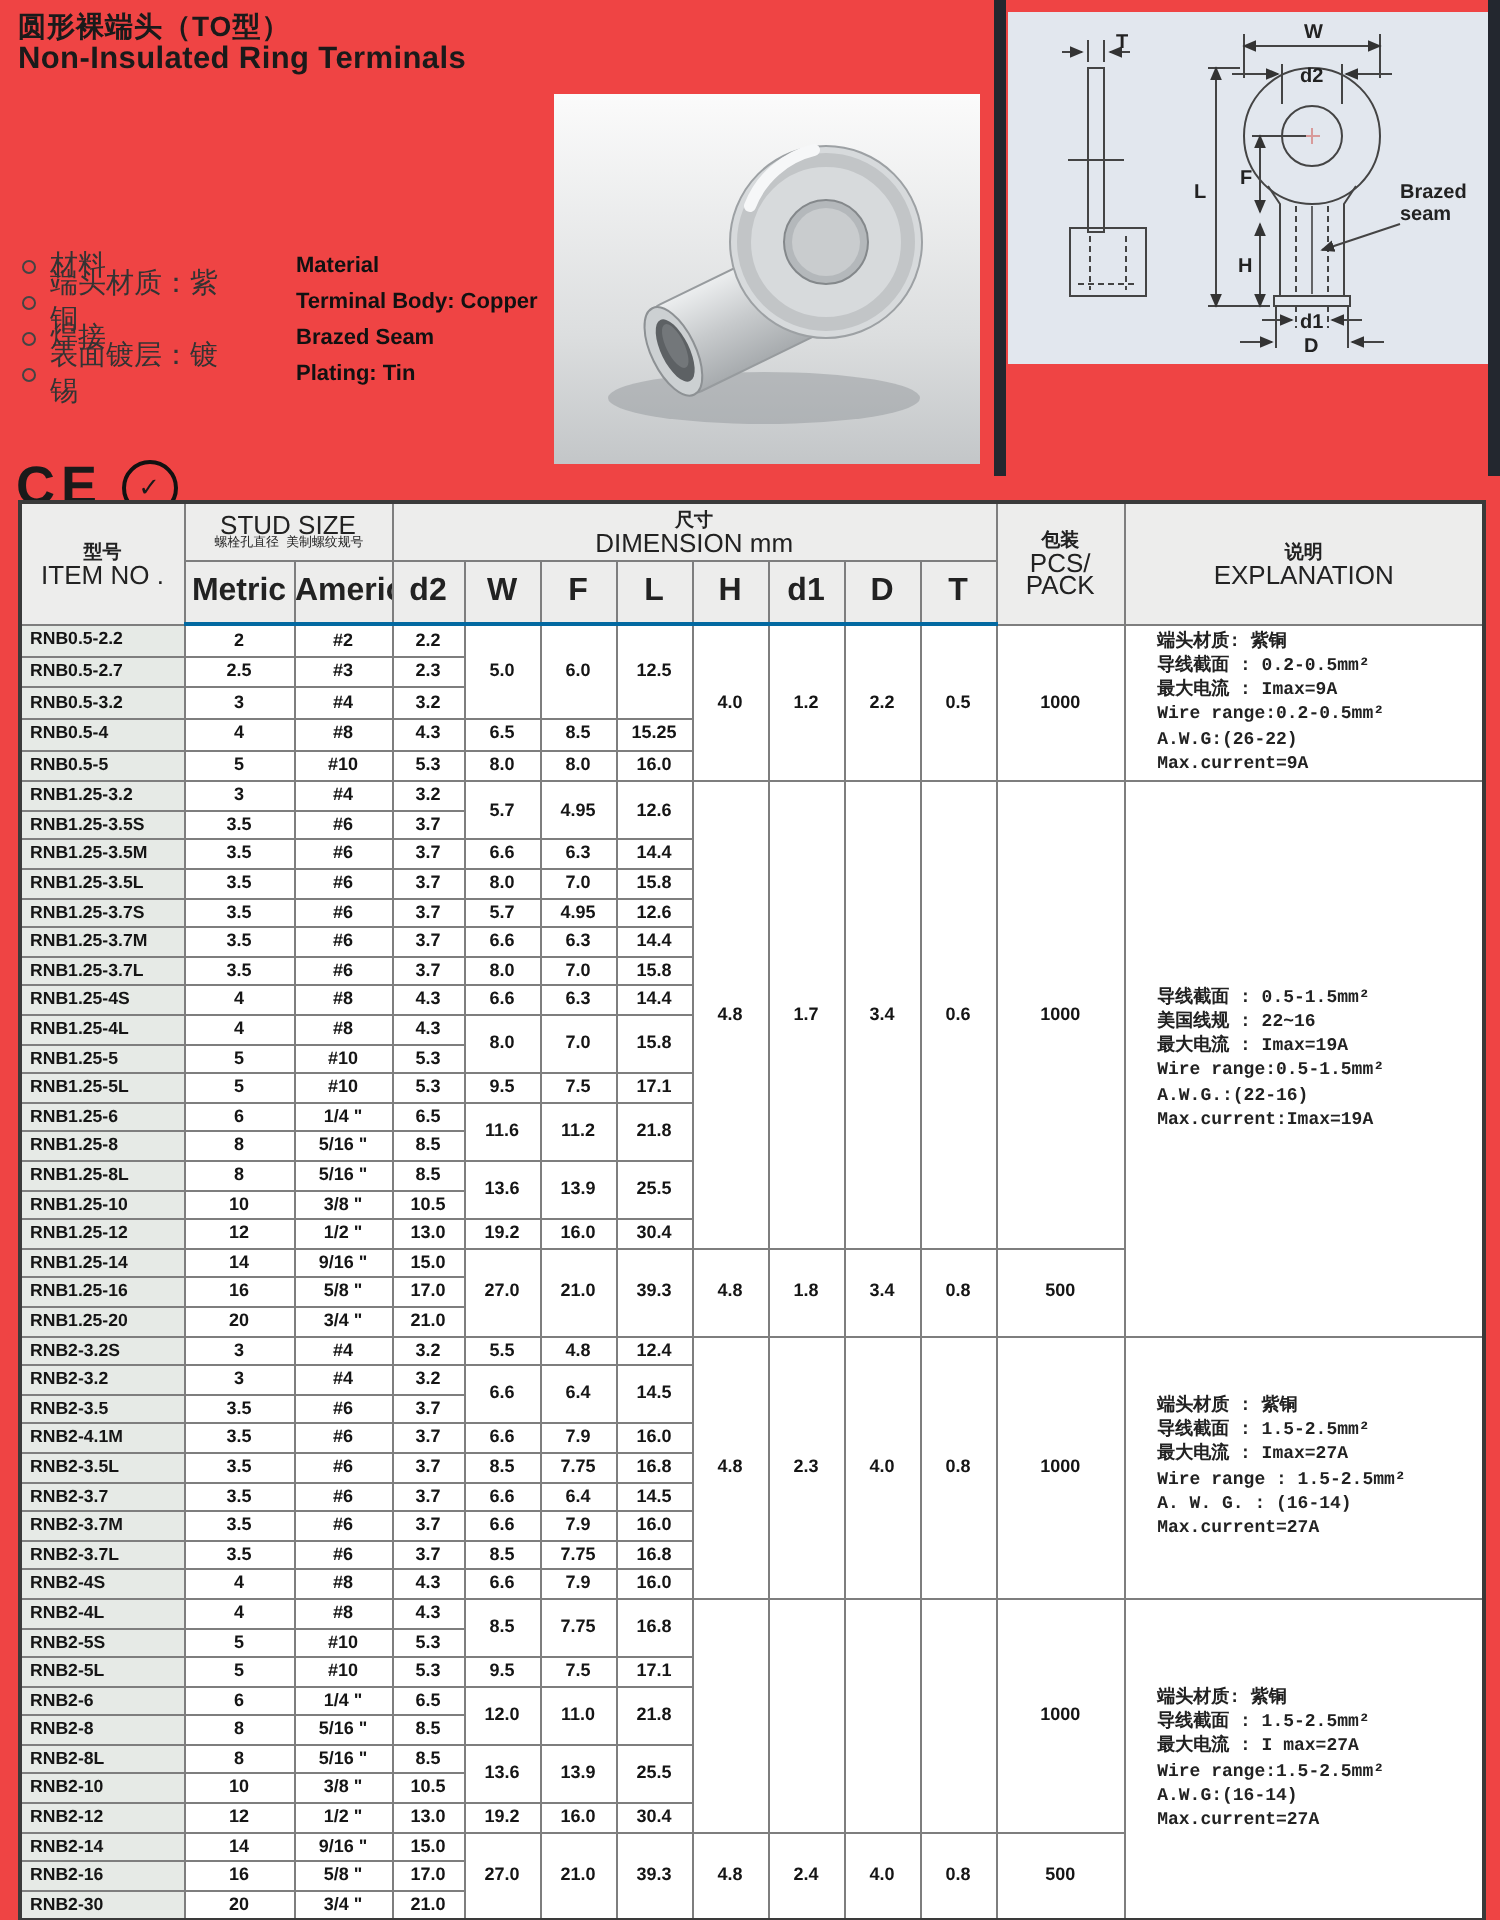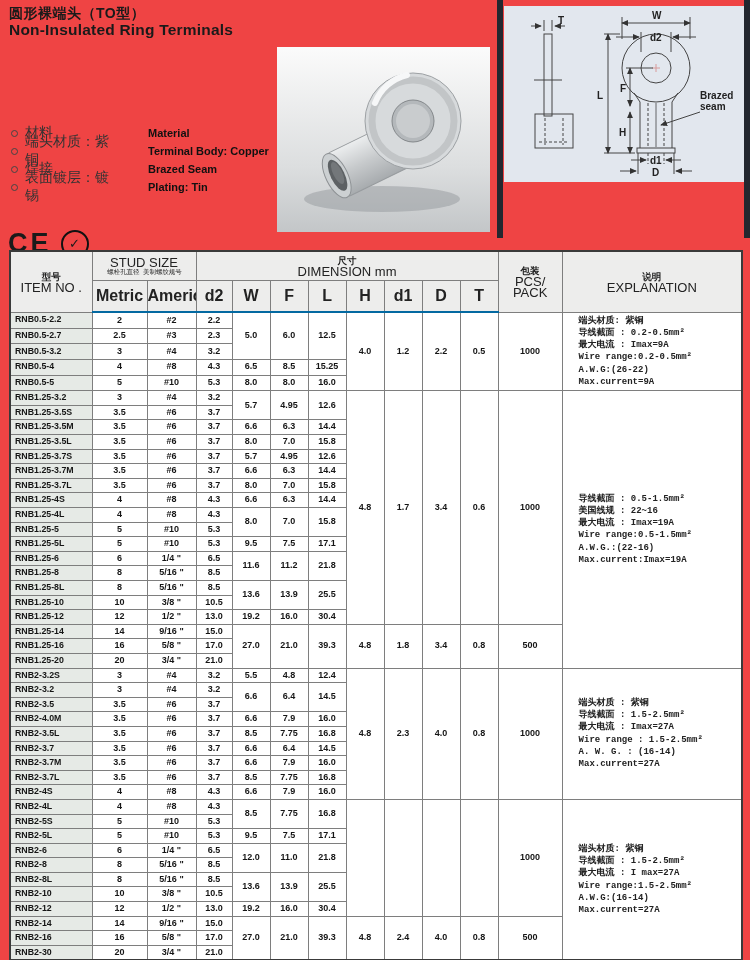--- a/index.html
+++ b/index.html
@@ -501,21 +501,21 @@
             <td rowspan="2" class="num">6.4</td>
             <td rowspan="2" class="num">14.5</td>
           </tr>
           <tr>
             <td class="item">RNB2-3.5</td>
             <td class="num">3.5</td>
             <td class="num">#6</td>
             <td class="num">3.7</td>
           </tr>
           <tr>
-            <td class="item">RNB2-4.0M</td>
+            <td class="item">RNB2-4.1M</td>
             <td class="num">3.5</td>
             <td class="num">#6</td>
             <td class="num">3.7</td>
             <td class="num">6.6</td>
             <td class="num">7.9</td>
             <td class="num">16.0</td>
           </tr>
           <tr>
             <td class="item">RNB2-3.5L</td>
             <td class="num">3.5</td>

